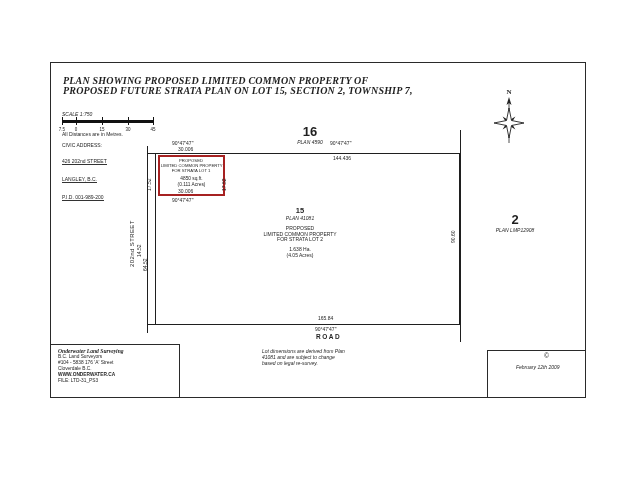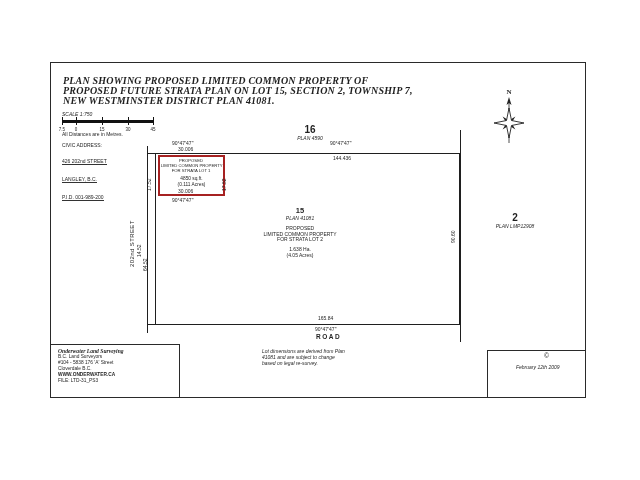--- a/index.html
+++ b/index.html
@@ -19,21 +19,21 @@
   .parcel{position:absolute;left:155px;top:153px;width:305px;height:172px;border:1px solid #1f1f1f;box-sizing:border-box;}
   .redbox{position:absolute;left:158px;top:155px;width:67px;height:41px;border:2px solid #a62121;box-sizing:border-box;
           display:flex;flex-direction:column;align-items:center;text-align:center;padding-top:2px;}
   .redbox .l{font-size:4.6px;line-height:4.8px;white-space:nowrap;transform:scale(.92);}
   .redbox .a{font-size:4.8px;line-height:5.2px;white-space:nowrap;}
   .lot15{position:absolute;left:230px;top:206px;width:140px;text-align:center;}
   .lot15 .num{font-size:7.5px;font-weight:bold;line-height:9px;}
   .lot15 .plan{font-size:5px;font-style:italic;line-height:6px;margin-bottom:5px;}
   .lot15 .l{font-size:5px;line-height:5.6px;}
   .lot15 .a{font-size:5px;line-height:6px;}
-  .pnum{font-size:10px;font-weight:bold;}
+  .pnum{font-size:13px;font-weight:bold;}
   .pplan{font-size:5px;font-style:italic;}
   .scalebar{position:absolute;left:62px;top:120px;width:92px;height:3px;background:#111;}
   .tick{position:absolute;top:-3px;width:1px;height:8px;background:#111;}
   .ticklbl{position:absolute;top:7px;font-size:4.5px;transform:translateX(-50%);}
   .surveyor{position:absolute;left:50px;top:344px;width:130px;height:53px;
             border-top:1px solid #2a2a2a;border-right:1px solid #2a2a2a;padding:3px 0 0 8px;box-sizing:border-box;}
   .surveyor .s0{font-family:"Liberation Serif",serif;font-style:italic;font-weight:bold;font-size:5.6px;line-height:6.4px;}
   .surveyor .s{font-size:4.8px;line-height:5.8px;}
   .notes{position:absolute;left:262px;top:348px;font-style:italic;font-size:5px;line-height:6px;}
   .minibox{position:absolute;left:487px;top:350px;width:98px;height:47px;border-left:1px solid #2a2a2a;border-top:1px solid #2a2a2a;}
@@ -41,21 +41,20 @@
 </head>
 <body>
 
 <div class="canvas">
 
   <div class="page-border"></div>
 
   <div class="title">
     <div>PLAN SHOWING PROPOSED LIMITED COMMON PROPERTY OF</div>
     <div>PROPOSED FUTURE STRATA PLAN ON LOT 15, SECTION 2, TOWNSHIP 7,</div>
-    <div>NEW WESTMINSTER DISTRICT PLAN 41081.</div>
   </div>
 
   <div class="abs small" style="left:62px;top:111px;font-style:italic;">SCALE 1:750</div>
   <div class="scalebar">
     <div class="tick" style="left:0;"></div>
     <div class="tick" style="left:14px;"></div>
     <div class="tick" style="left:40px;"></div>
     <div class="tick" style="left:66px;"></div>
     <div class="tick" style="left:91px;"></div>
     <div class="ticklbl" style="left:0;">7.5</div>

